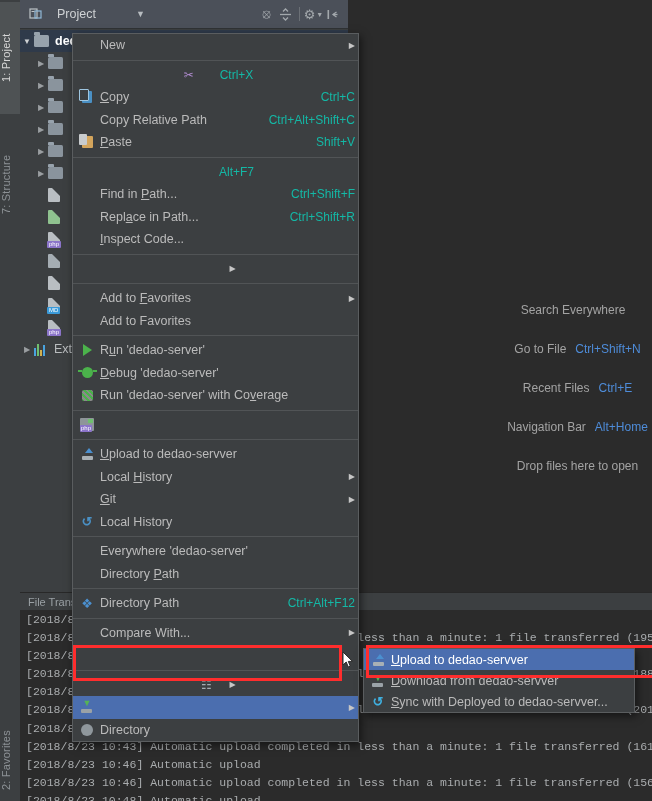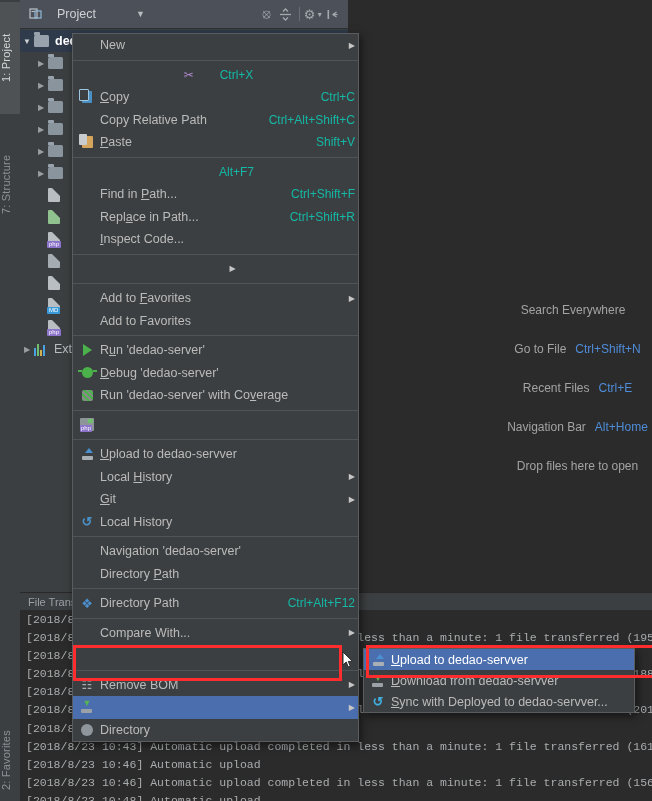--- a/index.html
+++ b/index.html
@@ -413,21 +413,21 @@
   <div class="mi">
       <span class="ic">
         <span class="g-sync">↺</span>
       </span>
       <span class="lb">Local History</span>
     </div>
   <div class="msep"></div>
 
   <div class="mi">
       <span class="ic"></span>
-      <span class="lb">Navigation 'dedao-server'</span>
+      <span class="lb">Everywhere 'dedao-server'</span>
     </div>
   <div class="mi">
       <span class="ic"></span>
       <span class="lb">Directory <u>P</u>ath</span>
       <span class="sc"></span>
     </div>
   <div class="msep"></div>
 
   <div class="mi">
       <span class="ic">
@@ -446,21 +446,20 @@
   <div class="mi">
       <span class="ic"></span>
       <span class="lb"></span>
     </div>
   <div class="msep"></div>
 
   <div class="mi">
       <span class="ic">
         <span class="g-diagram">☷</span>
       </span>
-      <span class="lb">Remove BOM</span>
       <span class="arr">▶</span>
     </div>
   <div class="mi sel">
       <span class="ic">
         <span class="g-deploy"></span>
       </span>
       <span class="lb"></span>
       <span class="arr">▶</span>
     </div>
   <div class="mi">

